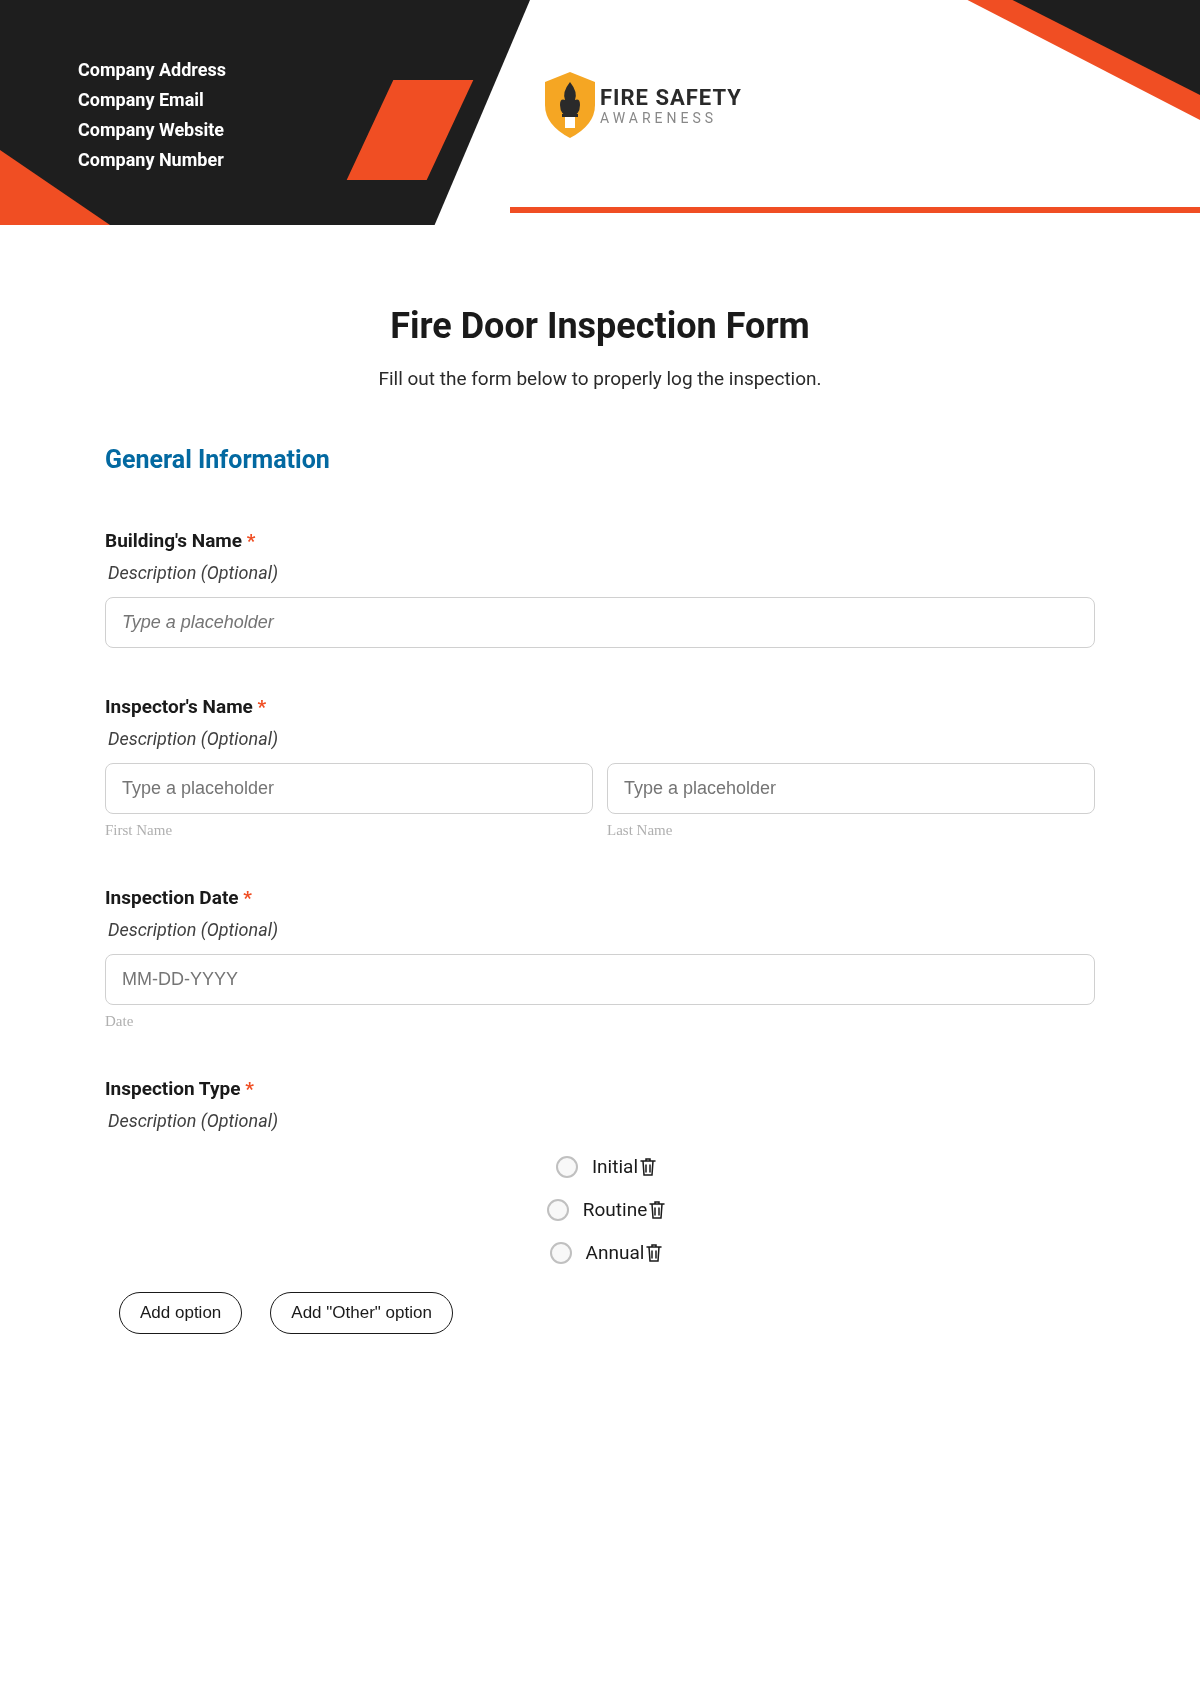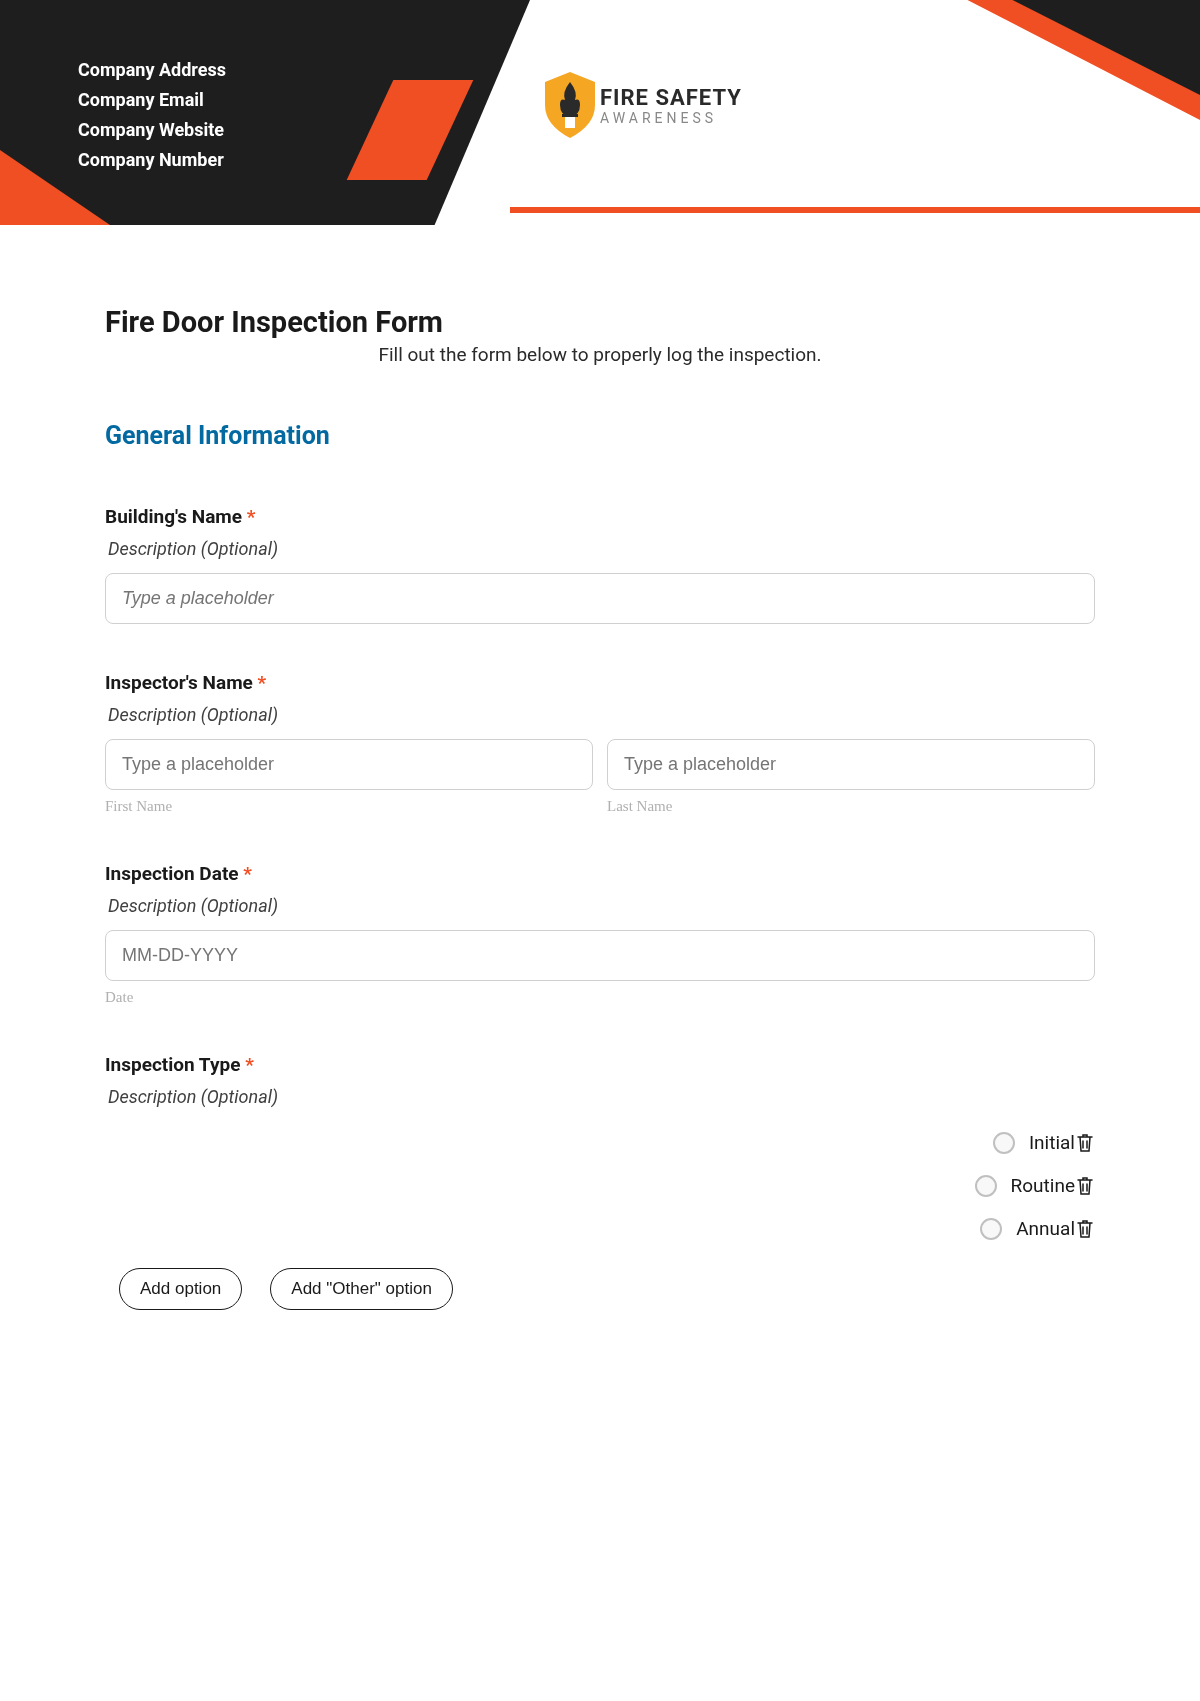--- a/index.html
+++ b/index.html
@@ -122,25 +122,25 @@
     }
     .logo-subtitle {
       font-size: 14px;
       color: #888;
       letter-spacing: 4px;
     }
     .form-content {
       padding: 80px 105px 40px;
     }
     .form-title {
-      font-size: 29px;
-      font-weight: 700;
-      text-align: left;
-      color: #1a1a1a;
-      margin-bottom: 4px;
+      font-size: 36px;
+      font-weight: 700;
+      text-align: center;
+      color: #1a1a1a;
+      margin-bottom: 20px;
     }
     .form-subtitle {
       font-size: 19px;
       text-align: center;
       color: #2a2a2a;
       margin-bottom: 55px;
     }
     .section-heading {
       font-size: 25px;
       font-weight: 700;
@@ -194,21 +194,21 @@
     }
     .sub-label {
       font-size: 15px;
       color: #b0b0b0;
       margin-top: 8px;
       font-family: Liberation Serif, serif;
     }
     .radio-option {
       display: flex;
       align-items: center;
-      justify-content: flex-end;
+      justify-content: center;
       padding: 10px 0 10px 14px;
     }
     .radio-left {
       display: flex;
       align-items: center;
       gap: 14px;
     }
     .radio-circle {
       width: 22px;
       height: 22px;

